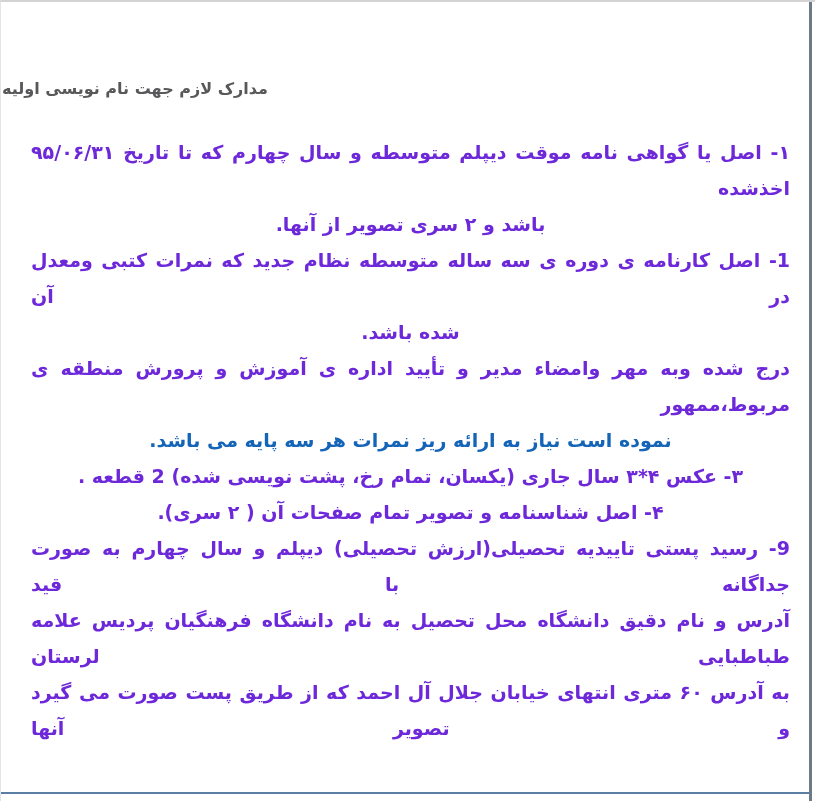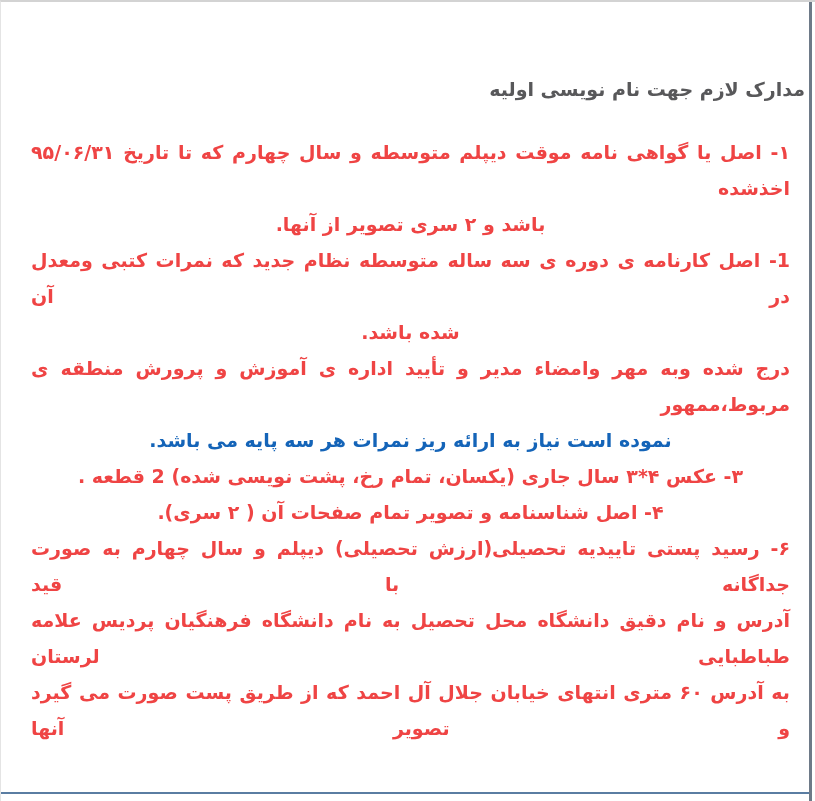--- a/index.html
+++ b/index.html
@@ -26,40 +26,40 @@
   }
   .bottom-border {
     position:absolute;
     left:0; right:6px;
     top:790px;
     height:2px;
     background: var(--bottom-border, #5a7da2);
   }
   .doc-title {
     position:absolute;
-    top:72px; left:12px; right:10px;
-    text-align:right;
-    font-size:19px;
+    top:72px; left:1px; right:10px;
+    text-align:left;
+    font-size:16px;
     line-height:30px;
     font-weight:bold;
     color: var(--title-gray, #58585a);
     direction:rtl;
   }
   .doc-body {
     position:absolute;
     top:132px;
     right:25px;
     left:30px;
     direction:rtl;
   }
   .line {
     font-size:19px;
     line-height:36px;
     font-weight:bold;
-    color:#ef4444;
+    color:#6d28d9;
     white-space:normal;
   }
   .line.j {
     text-align:justify;
     text-align-last:justify;
   }
   .line.r {
     text-align:center;
   }
   .line.note {
@@ -75,21 +75,21 @@
 
   <div class="doc-body">
     <div class="line j">۱- اصل یا گواهی نامه موقت دیپلم متوسطه و سال چهارم که تا تاریخ ۹۵/۰۶/۳۱ اخذشده</div>
     <div class="line r">باشد و ۲ سری تصویر از آنها.</div>
     <div class="line j">1-  اصل کارنامه ی دوره ی سه ساله متوسطه نظام جدید که نمرات کتبی ومعدل در آن</div>
     <div class="line r">شده باشد.</div>
     <div class="line j">درج شده وبه مهر وامضاء مدیر و تأیید اداره ی آموزش و پرورش منطقه ی مربوط،ممهور</div>
     <div class="line r note">نموده است نیاز به ارائه ریز نمرات هر سه پایه می باشد.</div>
     <div class="line r">۳- عکس ۴*۳ سال جاری (یکسان، تمام رخ، پشت نویسی شده) 2 قطعه .</div>
     <div class="line r">۴- اصل شناسنامه و تصویر تمام صفحات آن ( ۲ سری).</div>
-    <div class="line j">۶- رسید پستی تاییدیه تحصیلی(ارزش تحصیلی) دیپلم و سال چهارم به صورت جداگانه با قید</div>
+    <div class="line j">9- رسید پستی تاییدیه تحصیلی(ارزش تحصیلی) دیپلم و سال چهارم به صورت جداگانه با قید</div>
     <div class="line j">آدرس و نام دقیق دانشگاه محل تحصیل به نام دانشگاه فرهنگیان پردیس علامه طباطبایی لرستان</div>
     <div class="line j">به آدرس ۶۰ متری انتهای خیابان جلال آل احمد که از طریق پست صورت می گیرد و تصویر آنها</div>
 
   </div>
 
   <div class="right-border"></div>
   <div class="bottom-border"></div>
 </div>
 
 </body></html>

